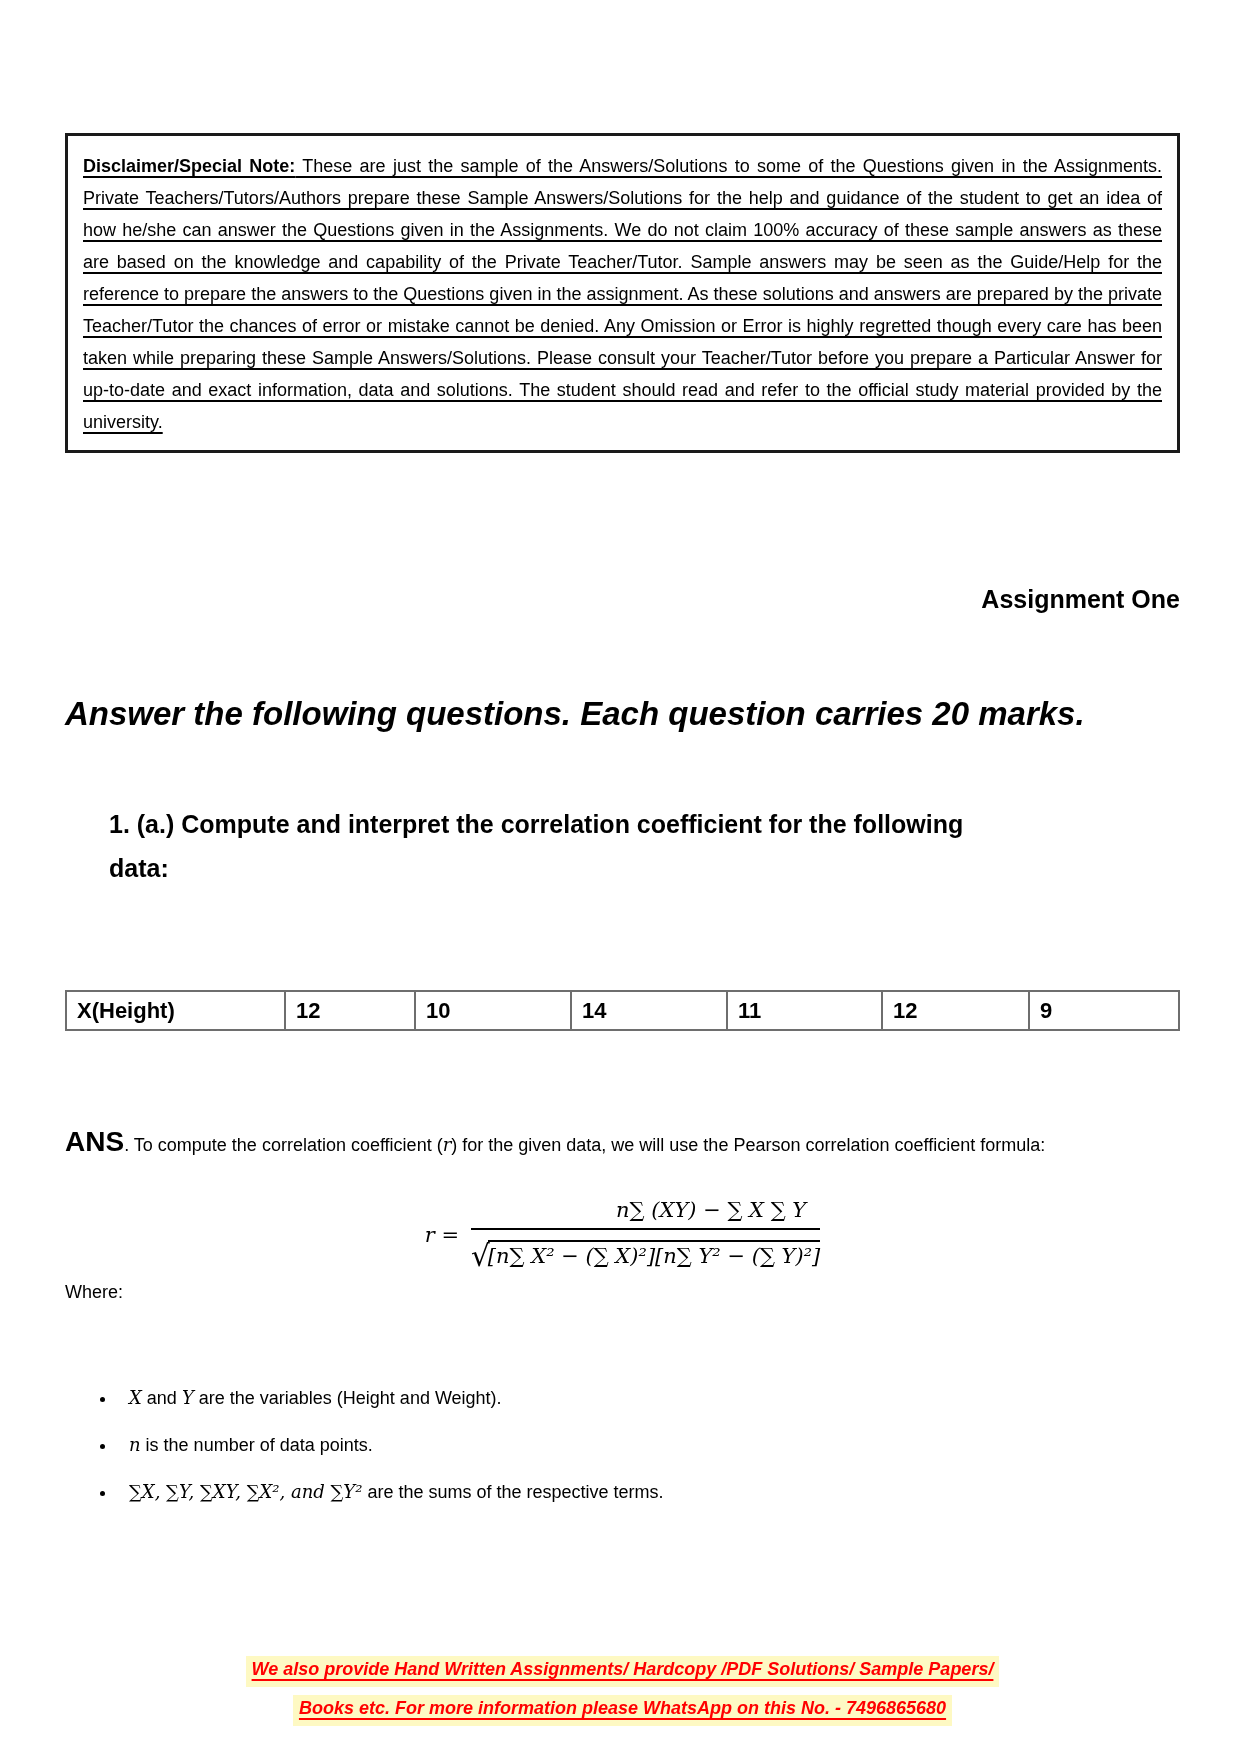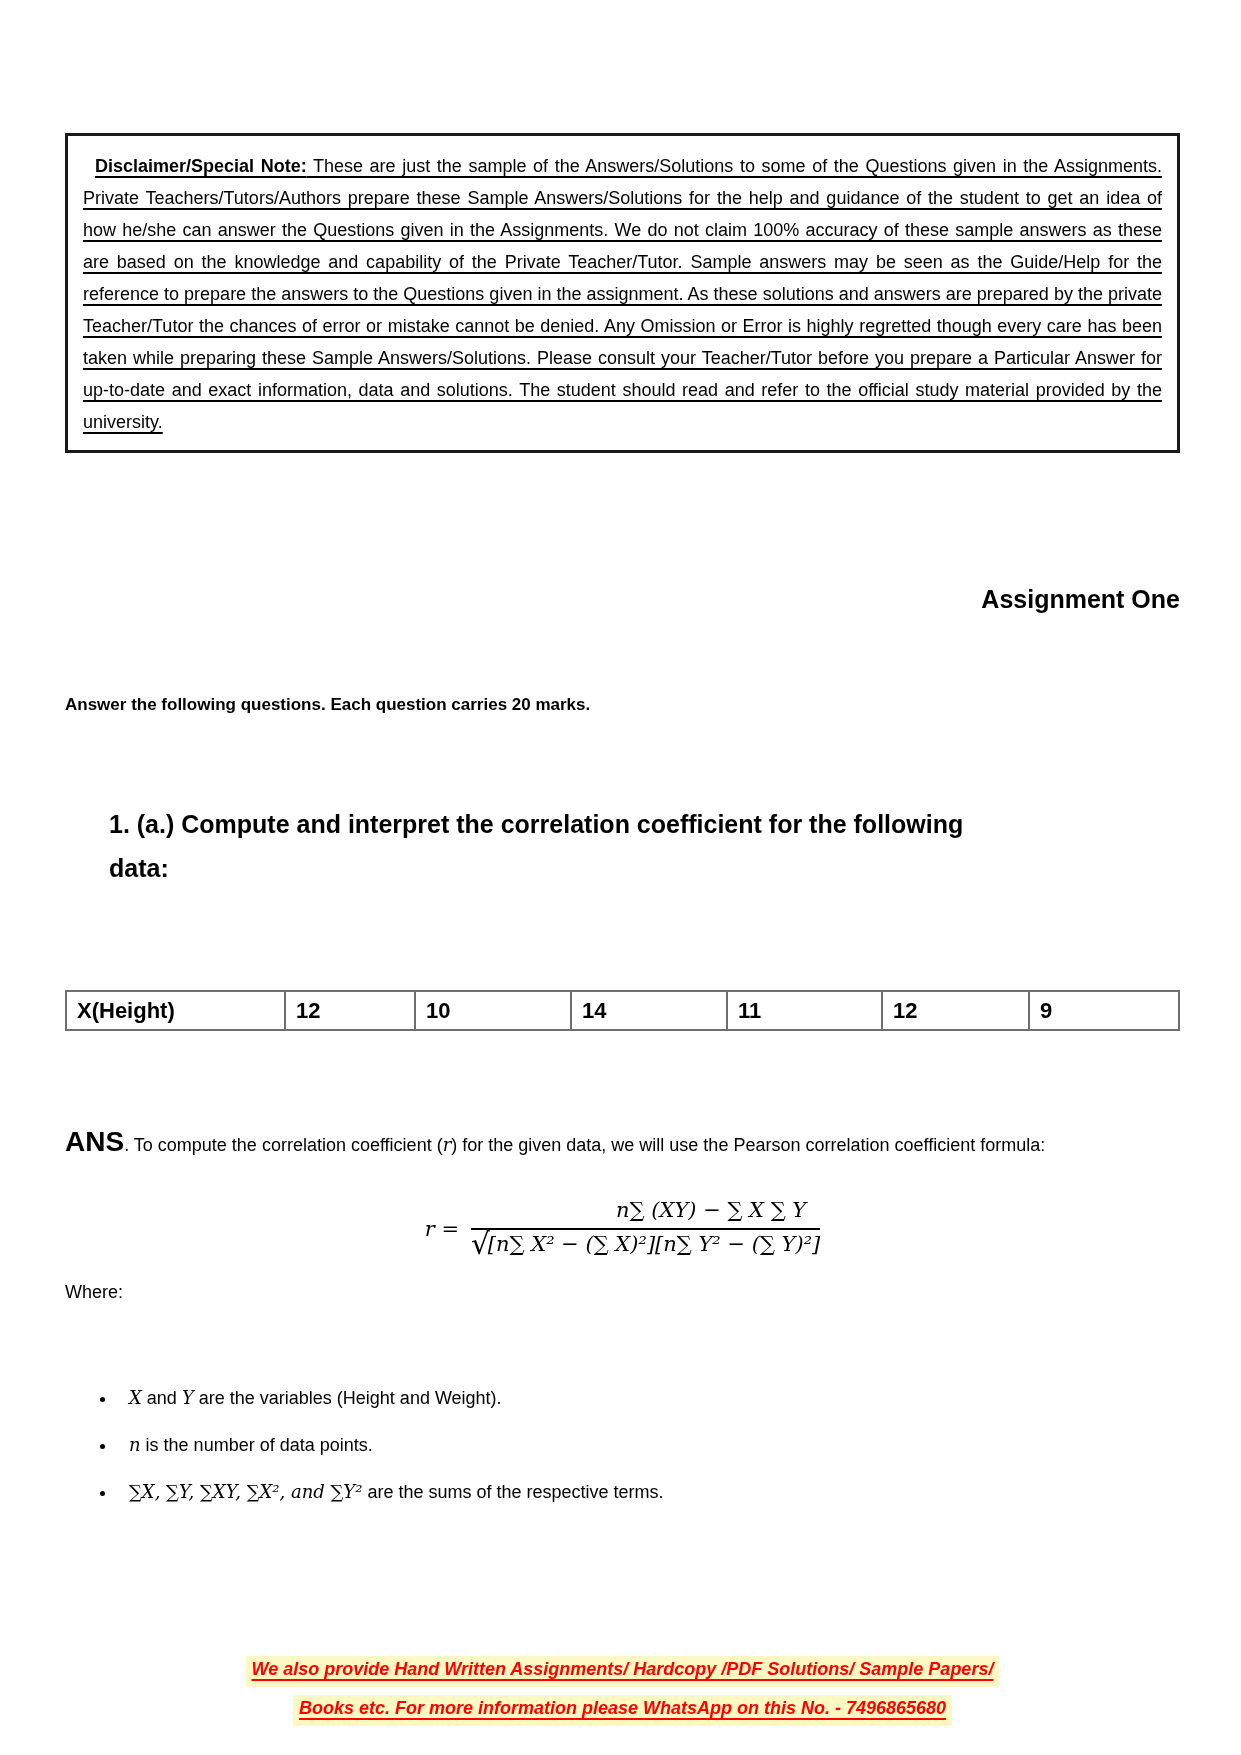--- a/index.html
+++ b/index.html
@@ -23,33 +23,34 @@
   }
   .disclaimer-text {
     margin: 0;
     font-size: 18px;
     line-height: 32px;
     text-align: justify;
     text-decoration: underline;
     text-underline-offset: 4px;
     text-decoration-thickness: 1.5px;
   }
-  .disclaimer-lead { font-weight: bold; margin-left: 12px; }
+  .disclaimer-lead { font-weight: bold; }
 
   
   .doc-title {
     top: 585px;
     text-align: right;
     font-size: 25px;
     font-weight: bold;
   }
   .instruction {
     top: 695px;
-    font-size: 17px;
-    font-weight: bold;
+    font-size: 33px;
+    font-weight: bold;
+    font-style: italic;
   }
   .question {
     top: 802px;
     font-size: 25px;
     font-weight: bold;
     line-height: 44px;
   }
   .question .q-line { display: block; margin-left: 44px; }
 
   
@@ -83,21 +84,21 @@
     font-family: "DejaVu Serif", serif;
     font-style: italic;
     font-size: 21px;
   }
   .frac { display: inline-block; text-align: right; }
   .f-num {
     display: block;
     border-bottom: 2px solid #000;
     padding: 0 14px 6px 14px;
   }
-  .f-den { display: block; padding-top: 0; white-space: nowrap; }
+  .f-den { display: block; padding-top: 12px; white-space: nowrap; }
   .f-rad {
     font-style: normal;
     font-size: 1.4em;
     line-height: 1;
     vertical-align: -3px;
     margin-right: -2px;
   }
   .f-under { border-top: 2px solid #000; padding-top: 2px; }
 
   

